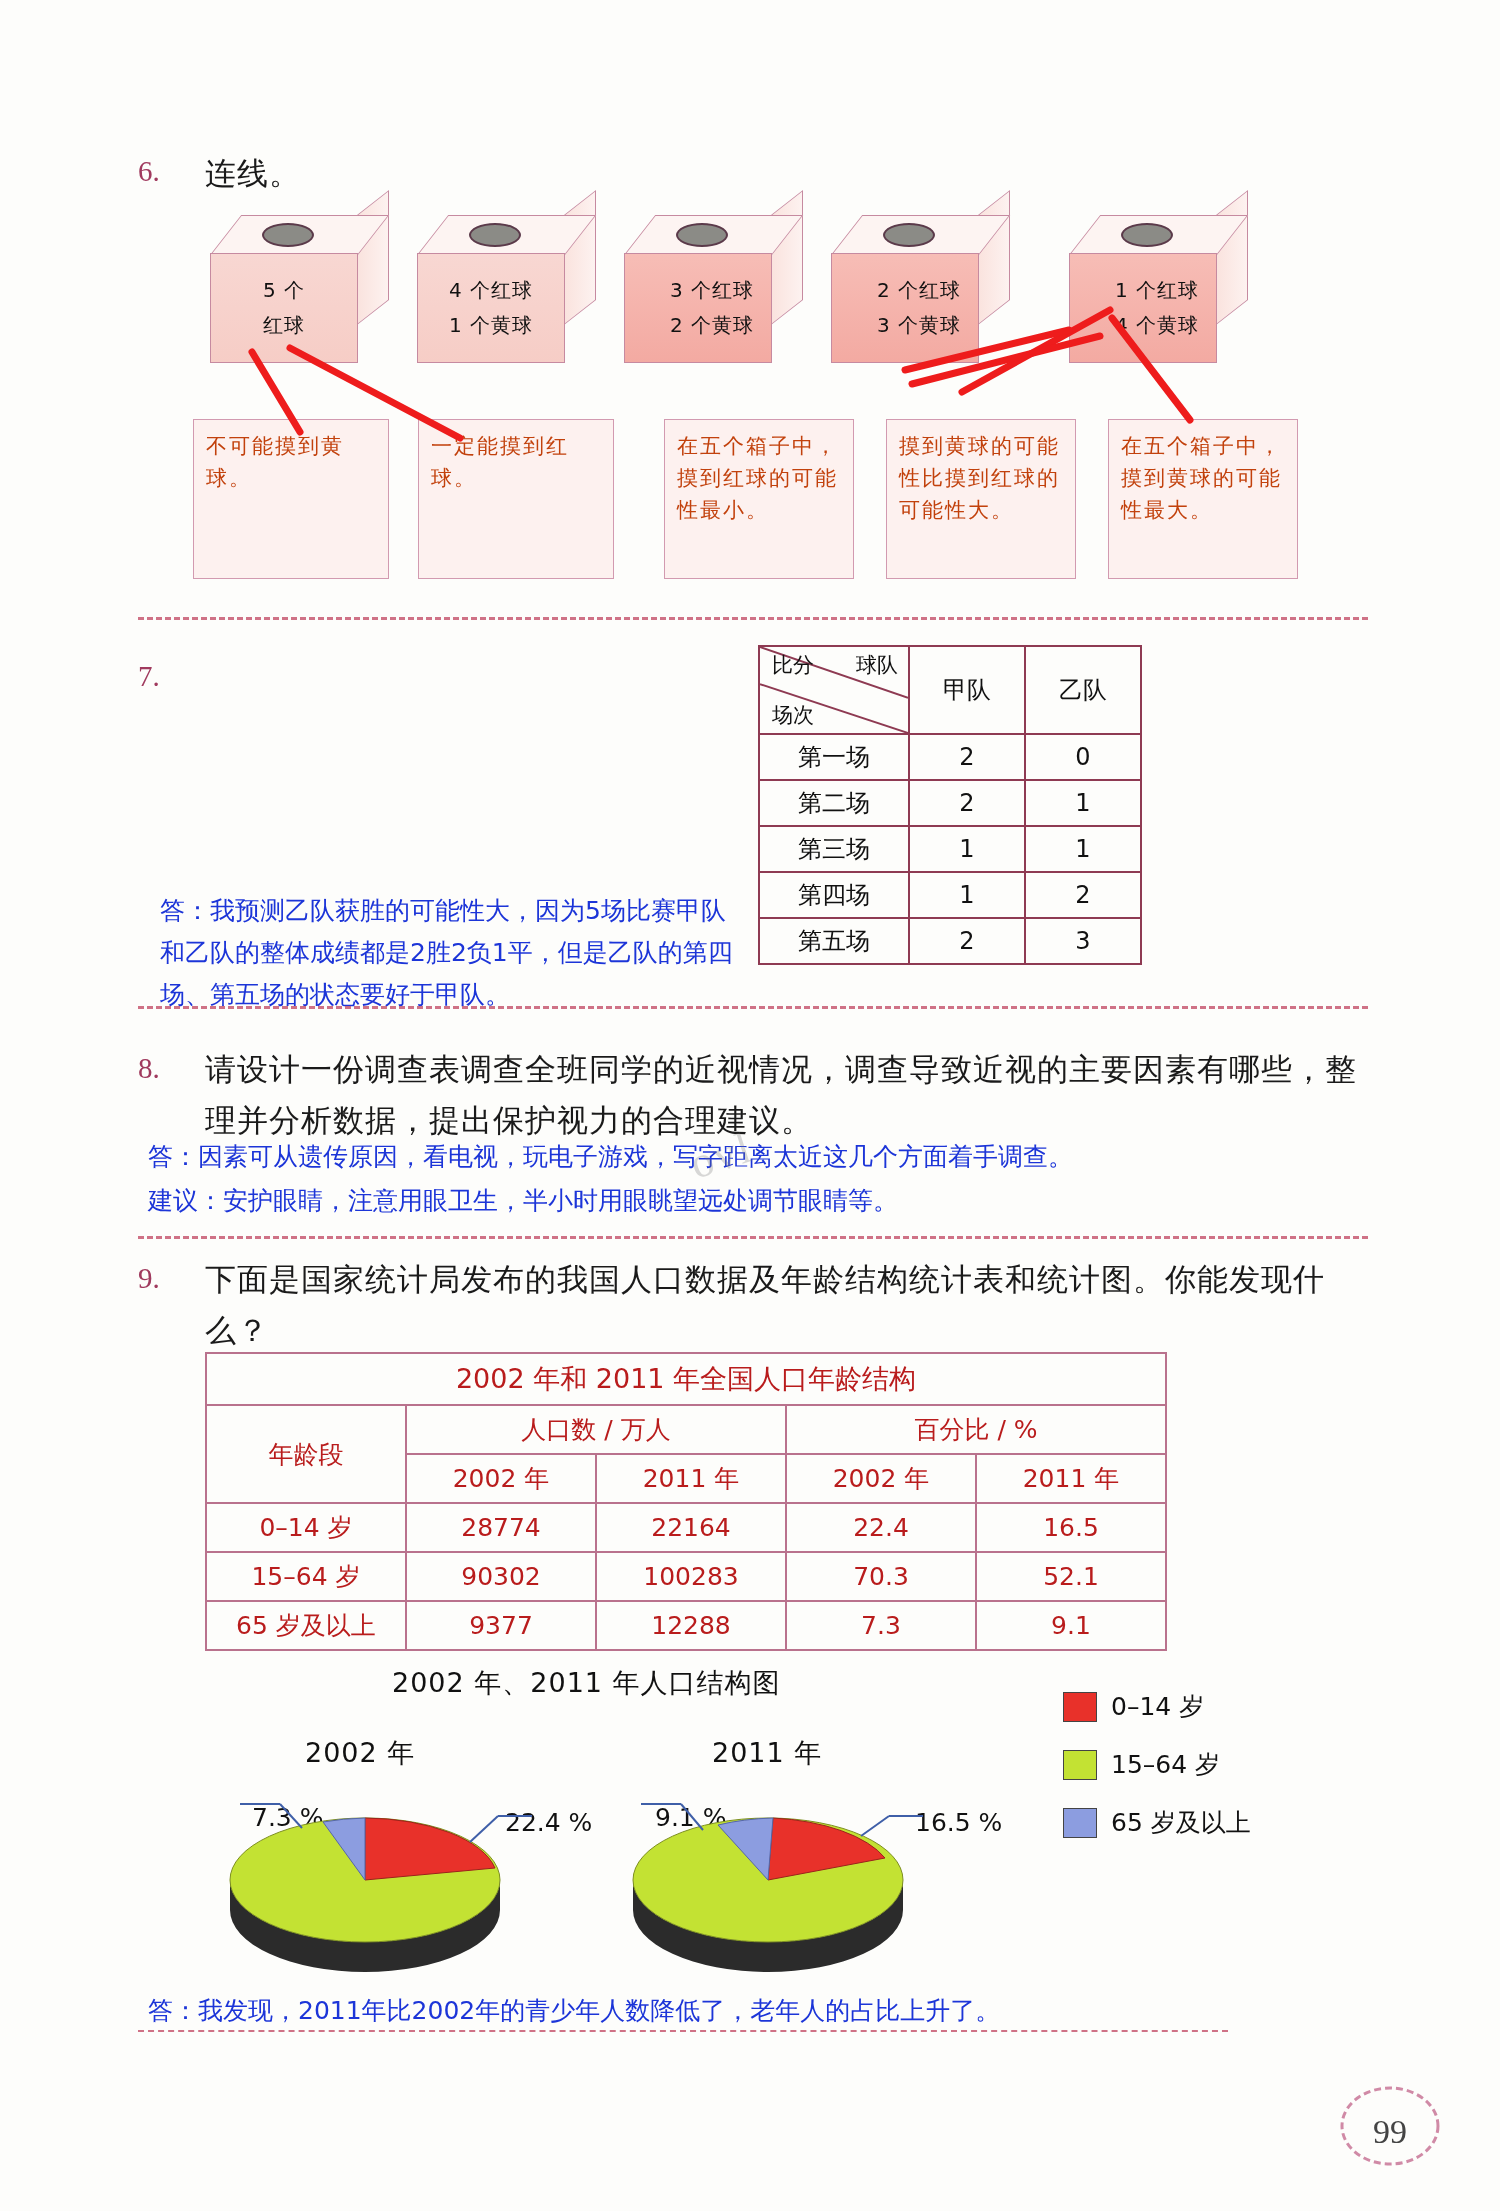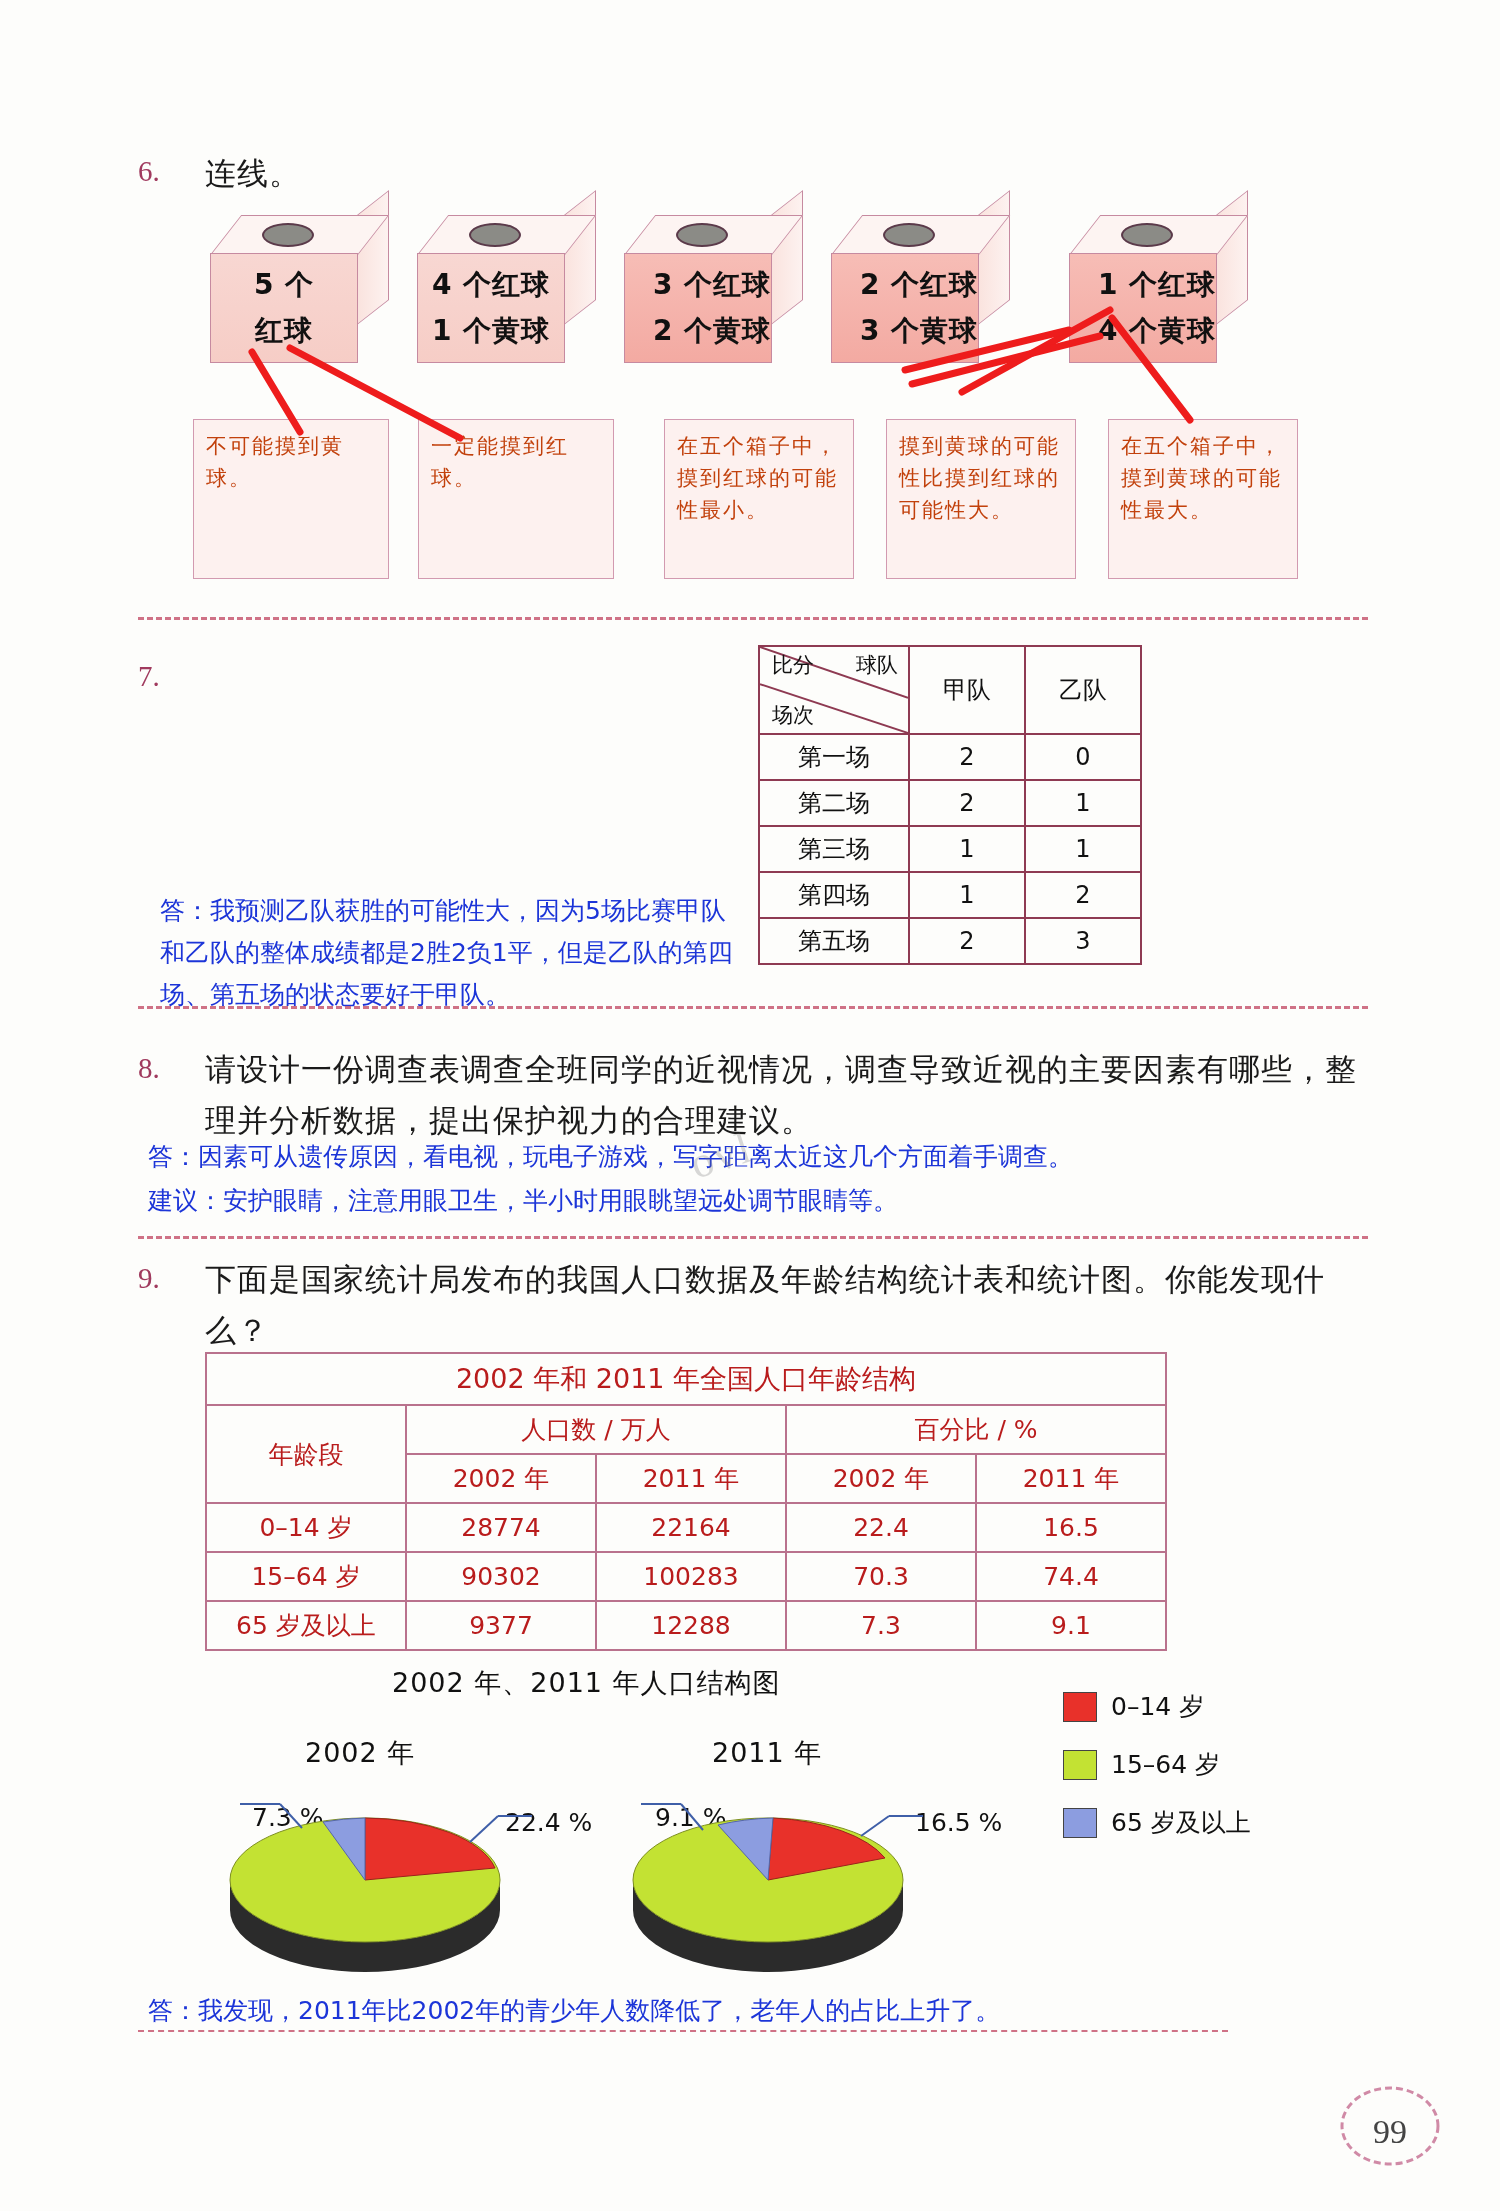--- a/index.html
+++ b/index.html
@@ -50,23 +50,22 @@
     position:absolute; left:0; top:38px;
     width:148px; height:110px;
     background:linear-gradient(180deg,#f8d7d2 0%,#f6cdc6 100%);
     border:1px solid #c68aa0;
     display:flex; flex-direction:column;
     align-items:center; justify-content:center;
     gap:8px;
   }
   .cube .front span {
     font-family:"DejaVu Sans","Liberation Sans",sans-serif;
-    font-size:28px; color:#111; white-space:nowrap;
+    font-size:20px; color:#111; white-space:nowrap;
     letter-spacing:1px;
-    font-weight:bold;
   }
   .cube .topface {
     position:absolute; left:0; top:0;
     width:148px; height:40px;
     background:#fdf4f2;
     border:1px solid #c68aa0;
     transform:skewX(-38deg);
     transform-origin:bottom left;
   }
   .cube .sideface {
@@ -344,21 +343,21 @@
       <td>28774</td>
       <td>22164</td>
       <td>22.4</td>
       <td>16.5</td>
     </tr>
     <tr>
       <td>15–64 岁</td>
       <td>90302</td>
       <td>100283</td>
       <td>70.3</td>
-      <td>74.4</td>
+      <td>52.1</td>
     </tr>
     <tr>
       <td>65 岁及以上</td>
       <td>9377</td>
       <td>12288</td>
       <td>7.3</td>
       <td>9.1</td>
     </tr>
   </tbody>
     </table>

